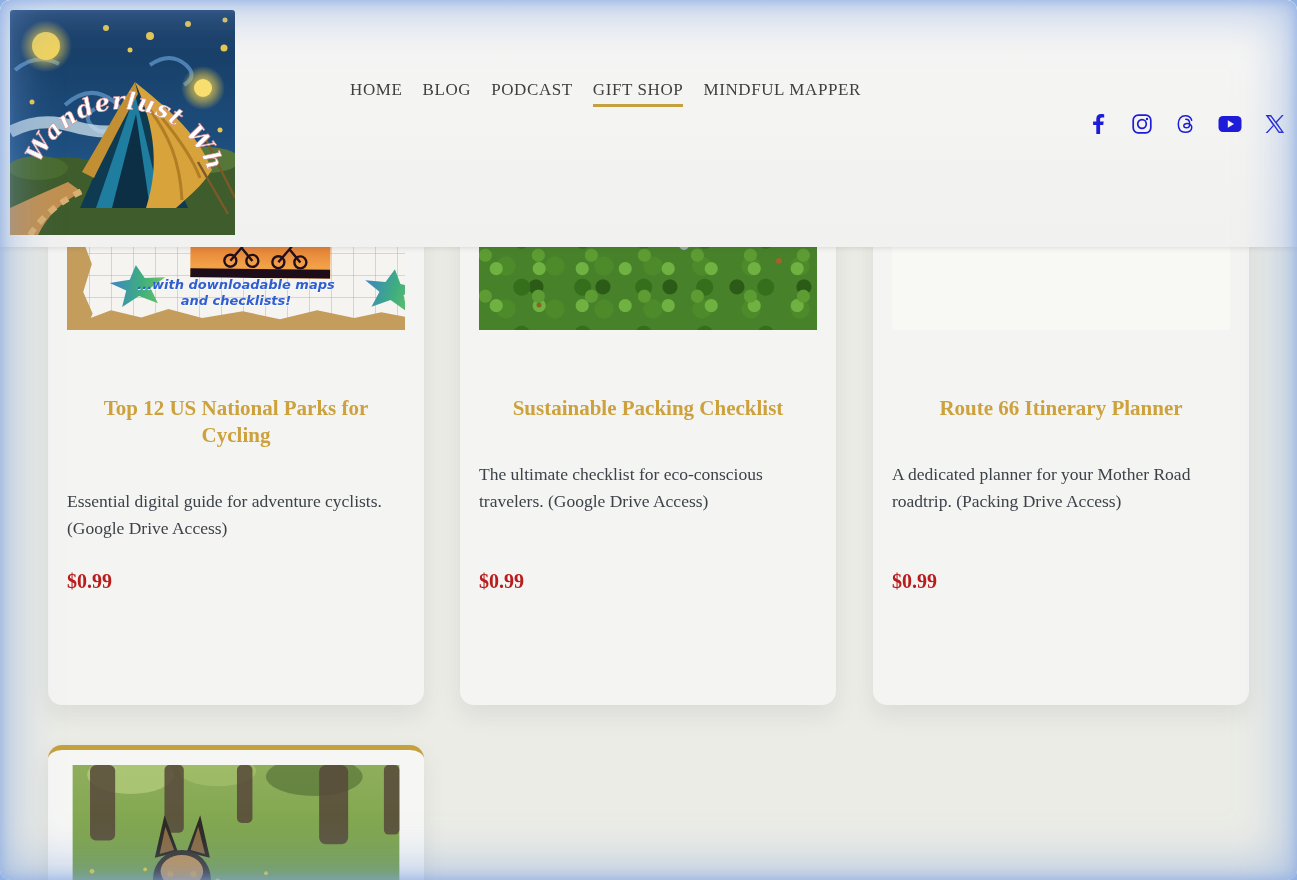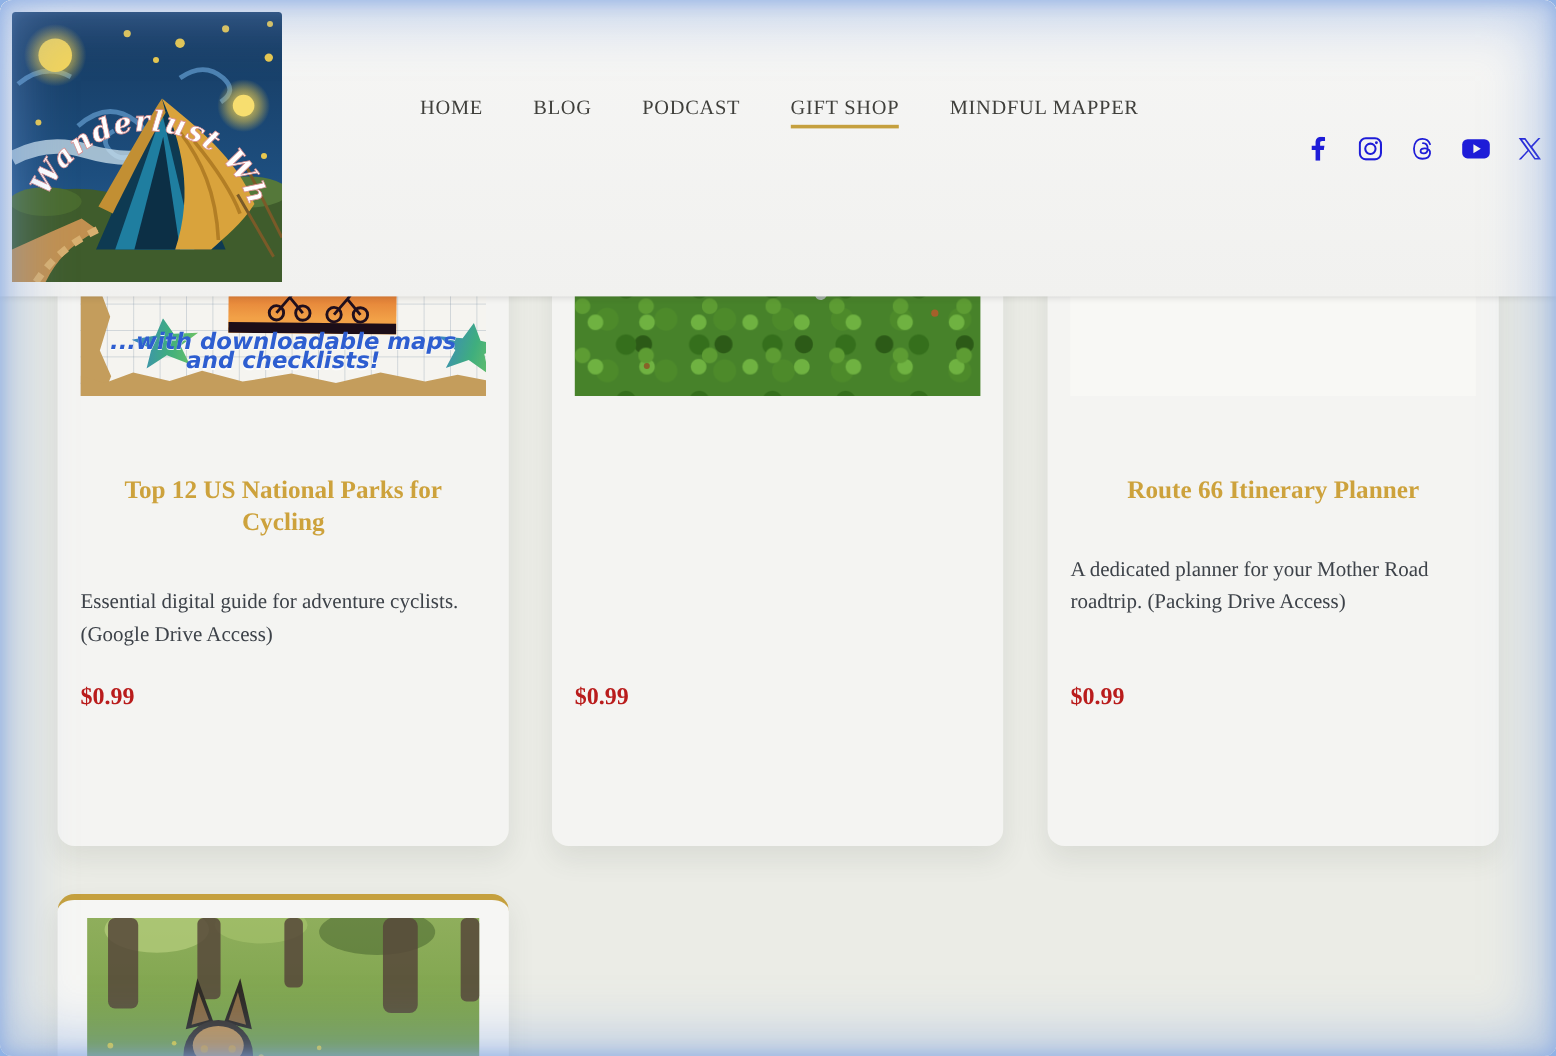--- a/index.html
+++ b/index.html
@@ -3,21 +3,21 @@
 <meta charset="utf-8">
 <style>
   html,body{margin:0;padding:0;background:#8fb2e6;}
   .viewport{position:relative;width:1297px;height:880px;overflow:hidden;border-radius:10px;
     background:#ebece6;font-family:"Liberation Serif",serif;}
 
   
   .site-header{position:absolute;top:0;left:0;width:1297px;height:247px;z-index:10;
     background:linear-gradient(#f6f6f5,#f1f1ef);box-shadow:0 1px 5px rgba(50,50,50,.14);}
   .logo{position:absolute;left:10px;top:10px;width:225px;height:225px;display:block;cursor:pointer;}
-  .main-nav{position:absolute;left:350px;top:0;height:187px;display:flex;align-items:center;gap:42px;}
+  .main-nav{position:absolute;left:350px;top:0;height:187px;display:flex;align-items:center;gap:20px;}
   .nav-item{font-size:17px;letter-spacing:.6px;color:#3f3f3b;cursor:pointer;white-space:nowrap;padding-bottom:4px;border-bottom:3px solid transparent;}
   .nav-item.active{border-bottom-color:#c5a03e;}
   .socials{position:absolute;right:0;top:0;height:247px;display:flex;align-items:center;gap:23px;padding-right:12px;}
   .social-btn{width:20px;height:20px;color:#1e1cd8;cursor:pointer;display:block;}
   .social-btn svg{width:100%;height:100%;display:block;}
 
   
   .card{position:absolute;width:376px;background:#f4f4f2;border-radius:14px;overflow:hidden;
     border-top:5px solid #c5a03e;box-shadow:0 10px 22px rgba(70,80,70,.10);}
   .card.c0{left:48px;top:135px;height:565px;}
@@ -36,21 +36,21 @@
       linear-gradient(rgba(125,145,165,.30) 1px, transparent 1px) 0 0/22px 22px,
       linear-gradient(90deg, rgba(125,145,165,.30) 1px, transparent 1px) 0 0/22px 22px,
       #f5f4f0;}
   .tape-left{position:absolute;left:0;top:0;bottom:0;width:27px;background:#c49d5c;
       clip-path:polygon(0 0,100% 0,58% 10%,96% 26%,55% 44%,92% 60%,60% 77%,95% 90%,70% 100%,0 100%);}
   .tape-bottom{position:absolute;left:0;right:0;bottom:0;height:24px;background:#c49d5c;
       clip-path:polygon(0 100%,0 30%,6% 55%,13% 18%,22% 48%,30% 12%,40% 50%,52% 22%,63% 55%,74% 18%,85% 50%,93% 26%,100% 45%,100% 100%);}
   .photo-sunset{position:absolute;left:124px;top:-42px;width:140px;height:155px;transform:rotate(.6deg);
       background:linear-gradient(#2e1b3a,#7e2f38 40%,#d96a2c 72%,#f2a147 92%);}
   .collage-caption{position:absolute;left:0;right:0;top:112px;text-align:center;z-index:3;
-      font-family:"DejaVu Sans",sans-serif;font-weight:bold;font-style:italic;font-size:19px;line-height:16px;
+      font-family:"DejaVu Sans",sans-serif;font-weight:bold;font-style:italic;font-size:13px;line-height:16px;
       color:#2e5ed0;text-shadow:0 1px 0 rgba(255,255,255,.85);}
   .star{position:absolute;width:58px;height:42px;z-index:2;
       background:linear-gradient(100deg,#3b7fd0,#3fae7e 55%,#79c75f);
       clip-path:polygon(50% 0,63% 33%,98% 36%,71% 58%,81% 96%,50% 74%,19% 96%,29% 58%,2% 36%,37% 33%);}
   .star.left{left:42px;top:100px;transform:rotate(-6deg);}
   .star.right{right:-16px;top:104px;transform:rotate(8deg);}
 
   
   .img-forest{background:
       radial-gradient(circle at 12% 20%, #5d9c33 0 6px, transparent 7px) 0 0/53px 41px,
@@ -107,20 +107,24 @@
   </div>
 
   <div class="card c1">
     <div class="card-image img-forest">
       <svg viewBox="0 0 338 165">
         <path d="M258 -6 C262 22 243 30 229 39 C212 50 216 61 205 80" fill="none" stroke="#aab3ae" stroke-width="10" stroke-linecap="round" opacity="0.95"></path>
         <path d="M258 -6 C262 22 243 30 229 39" fill="none" stroke="#c3cbc6" stroke-width="4" stroke-linecap="round" opacity="0.8"></path>
         <circle cx="300" cy="96" r="3" fill="#b05c2a" opacity="0.9"></circle>
         <circle cx="60" cy="140" r="2.5" fill="#8f4d22" opacity="0.8"></circle>
       </svg>
+    </div>
+    <div class="card-body">
+      <h3 class="card-title">Sustainable Packing Checklist</h3>
+      <p class="card-desc">The ultimate checklist for eco-conscious travelers. (Google Drive Access)</p>
     </div>
     <div class="card-price">$0.99</div>
   </div>
 
   <div class="card c2">
     <div class="card-image img-blank"></div>
     <div class="card-body">
       <h3 class="card-title">Route 66 Itinerary Planner</h3>
       <p class="card-desc">A dedicated planner for your Mother Road roadtrip. (Packing Drive Access)</p>
     </div>

